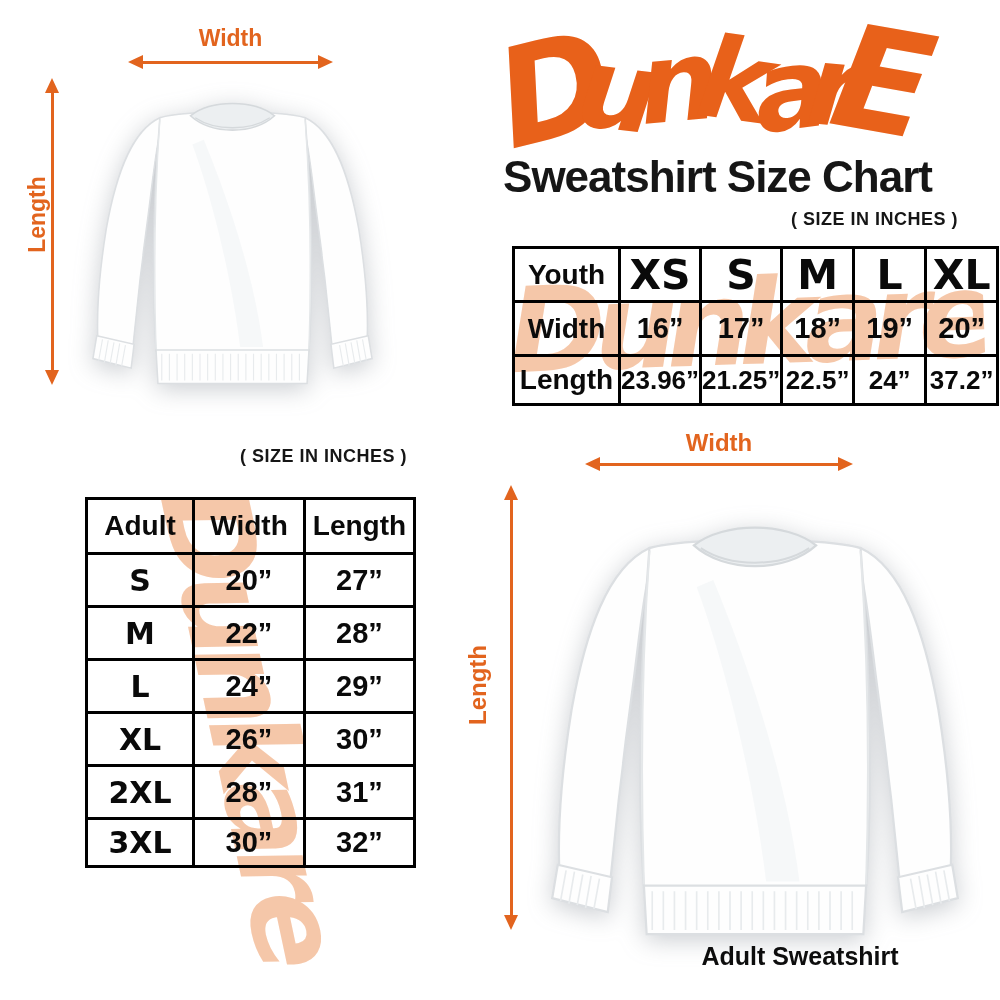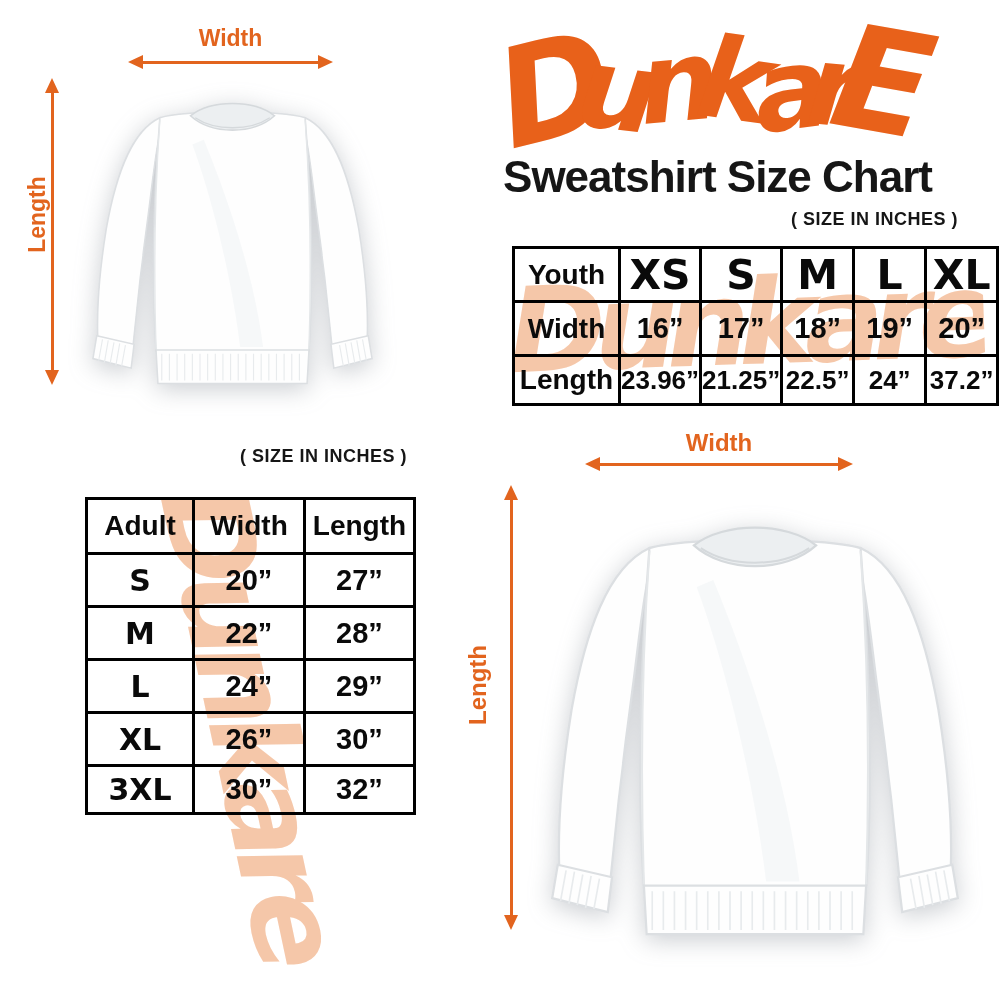--- a/index.html
+++ b/index.html
@@ -176,20 +176,25 @@
     <tr style="height:53px">
       <td class="cell-size">L</td>
       <td class="cell-val">24”</td>
       <td class="cell-val">29”</td>
     </tr>
     <tr style="height:53px">
       <td class="cell-size">XL</td>
       <td class="cell-val">26”</td>
       <td class="cell-val">30”</td>
     </tr>
+    <tr style="height:53px">
+      <td class="cell-size">2XL</td>
+      <td class="cell-val">28”</td>
+      <td class="cell-val">31”</td>
+    </tr>
     <tr style="height:48px">
       <td class="cell-size">3XL</td>
       <td class="cell-val">30”</td>
       <td class="cell-val">32”</td>
     </tr>
   </tbody>
     </table>
 
   <div class="shirt" style="left:505px;top:462px;width:500px;height:500px;">
     <svg viewBox="0 0 360 340" width="500" height="500">
@@ -207,14 +212,15 @@
       <path d="M104,54 C98,140 98,230 100,294 M256,54 C262,140 262,230 260,294" fill="none" stroke="#e4e7e9" stroke-width="1.4"></path>
       <path d="M106 299V327M114 299V327M122 299V327M130 299V327M138 299V327M146 299V327M154 299V327M162 299V327M170 299V327M178 299V327M186 299V327M194 299V327M202 299V327M210 299V327M218 299V327M226 299V327M234 299V327M242 299V327M250 299V327" stroke="#e8ebed" stroke-width="1.2"></path>
       <path d="M44 284 L40 306 M50 285 L46 308 M56 287 L52 309 M62 288 L58 311 M68 290 L64 312" stroke="#e8ebed" stroke-width="1.2"></path>
       <path d="M316 284 L320 306 M310 285 L314 308 M304 287 L308 309 M298 288 L302 311 M292 290 L296 312" stroke="#e8ebed" stroke-width="1.2"></path>
     </svg>
   </div>
   <span class="meas-label" style="left:585px;top:429px;width:268px;text-align:center;font-size:24px;">Width</span>
   <div class="arrow-h" style="left:599px;top:463px;width:240px;"></div>
   <span class="meas-label meas-v" style="left:438px;top:671px;width:80px;font-size:24px;">Length</span>
   <div class="arrow-v" style="left:510px;top:499px;height:417px;"></div>
+  <div class="figure-caption" style="left:650px;top:942px;width:300px;">Adult Sweatshirt</div>
 
 </div>
 
 </body></html>

